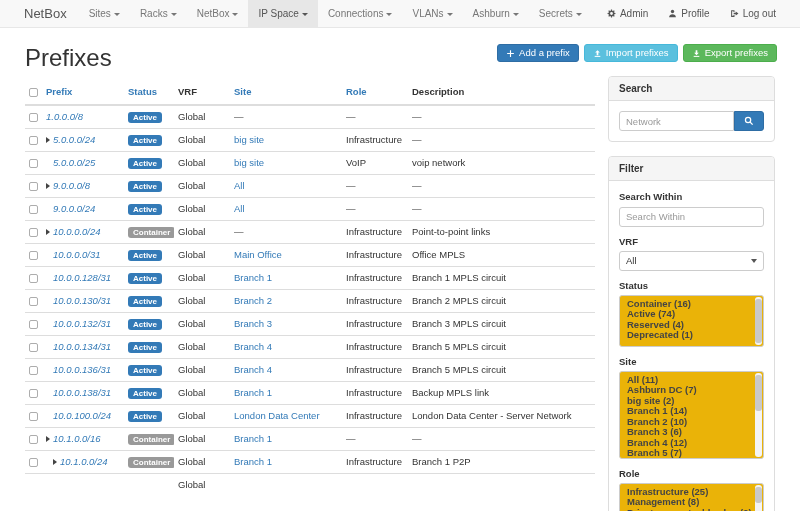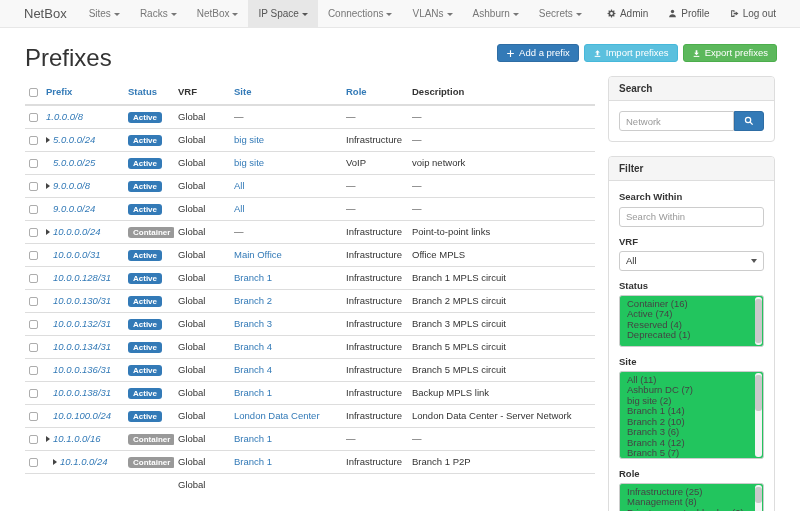--- a/index.html
+++ b/index.html
@@ -46,21 +46,21 @@
   .panel-body { padding:10px; }
   .input { height:20px; width:100%; border:1px solid #ccc; border-radius:3px; font-size:9.5px; padding:0 6px; color:#555; font-family:"Liberation Sans",sans-serif; outline:none; }
   .input::placeholder { color:#999; }
   .input-group { display:flex; }
   .input-group .input { border-radius:3px 0 0 3px; flex:1; min-width:0; }
   .search-btn { width:30px; height:20px; background:var(--primary,#337ab7); border:1px solid #2e6da4; border-radius:0 3px 3px 0; display:flex; align-items:center; justify-content:center; cursor:pointer; padding:0; }
   .filter-label { font-size:9.5px; font-weight:bold; color:#333; margin:9px 0 4px; }
   .filter-label:first-child { margin-top:0; }
   .select { height:20px; border:1px solid #ccc; border-radius:3px; background:#fff; display:flex; align-items:center; padding:0 6px; font-size:9.5px; color:#333; cursor:pointer; }
   .select-caret { margin-left:auto; width:0; height:0; border-left:3.5px solid transparent; border-right:3.5px solid transparent; border-top:4px solid #555; }
-  .listbox { position:relative; border:1px solid #ccc; border-radius:3px; background:#22c55e; padding:3px 0; overflow:hidden; }
+  .listbox { position:relative; border:1px solid #ccc; border-radius:3px; background:#eab308; padding:3px 0; overflow:hidden;font-weight:bold; }
   .listbox .opt { font-size:9.5px; line-height:10.5px; padding:0 0 0 7px; color:#444; white-space:nowrap; overflow:hidden; cursor:pointer; }
   .lb-status { height:52px; }
   .lb-site   { height:88px; }
   .lb-role   { height:72px; }
   .sb-track { position:absolute; top:1px; right:1px; bottom:1px; width:7px; background:#f4f4f4; border-radius:3px; }
   .sb-thumb { position:absolute; right:1px; width:7px; background:#c9c9c9; border-radius:3px; }
   .lb-status .sb-thumb { top:3px; height:44px; }
   .lb-site   .sb-thumb { top:3px; height:36px; }
   .lb-role   .sb-thumb { top:3px; height:16px; }
 </style>

